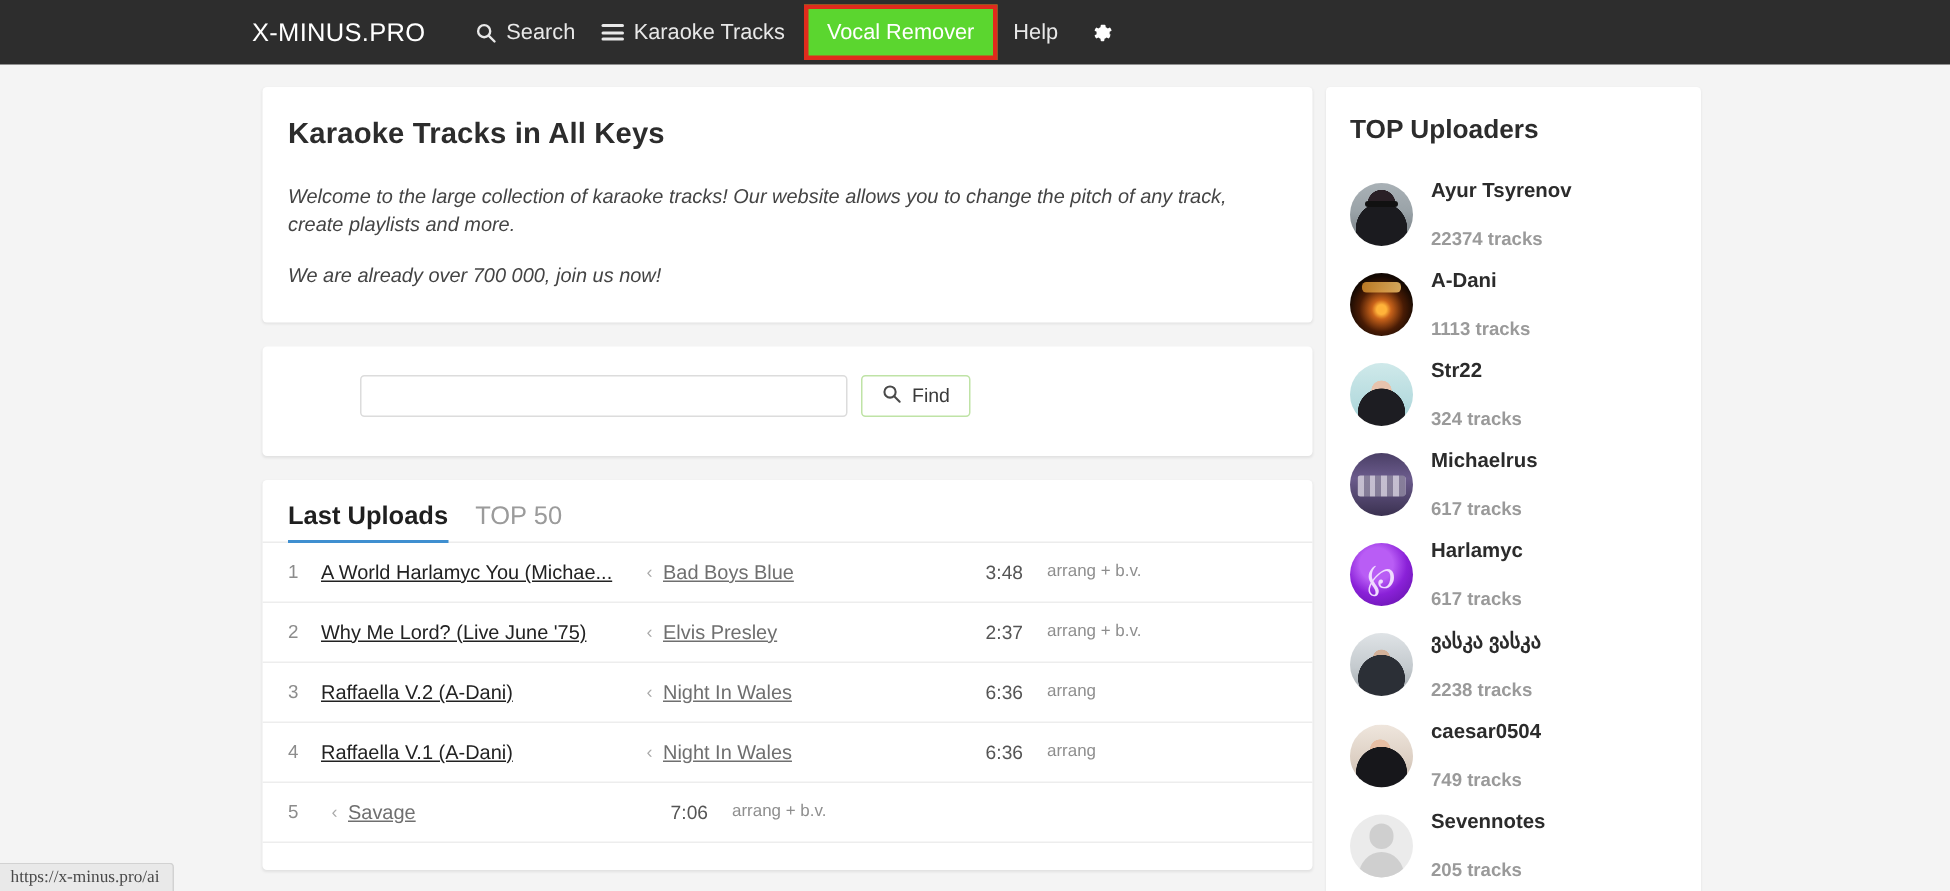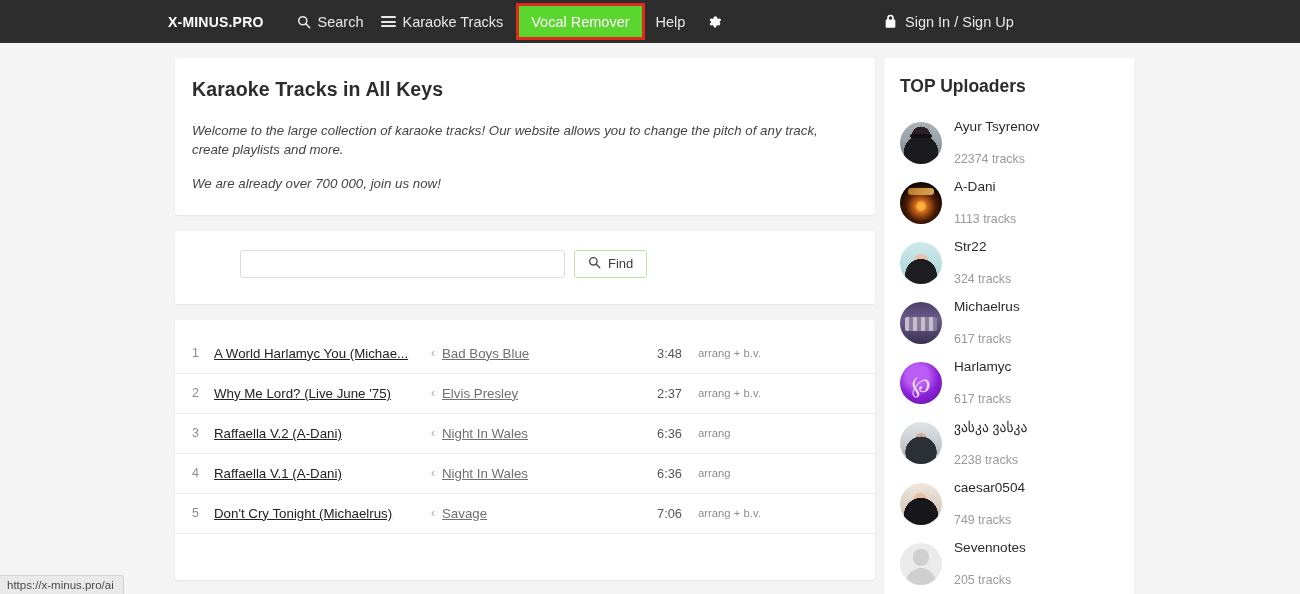--- a/index.html
+++ b/index.html
@@ -22,22 +22,22 @@
   }
   .nav-inner {
     width: 1300px;
     display: flex;
     align-items: stretch;
     padding-left: 168px;
     position: relative;
   }
   .brand {
     color: #ffffff;
-    font-size: 14px;
-    font-weight: 700;
+    font-size: 17px;
+    font-weight: 400;
     letter-spacing: .2px;
     display: flex;
     align-items: center;
     text-decoration: none;
     margin-right: 22px;
   }
   .nav-item {
     display: flex;
     align-items: center;
     gap: 7px;
@@ -232,21 +232,21 @@
   }
   .uploader:last-child { margin-bottom: 0; }
   .avatar {
     width: 42px; height: 42px;
     border-radius: 50%;
     flex: 0 0 42px;
     overflow: hidden;
     position: relative;
     background: #d8d8d8;
   }
-  .up-meta { display: flex; flex-direction: column; gap: 18px; min-width: 0; }
+  .up-meta { display: flex; flex-direction: column; gap: 18px; min-width: 0; font-weight: bold; }
   .up-name { font-size: 13.6px; color: #2b2b2b; white-space: nowrap; }
   .up-tracks { font-size: 12.4px; color: #9a9a9a; }
 
   
   .av-ayur { background:
       radial-gradient(circle at 50% 72%, #1b1b1f 0 46%, transparent 47%),
       radial-gradient(circle at 50% 33%, #2a2026 0 26%, transparent 27%),
       linear-gradient(180deg,#a9b1b6 0%,#9aa3a8 45%,#6d7478 100%); }
   .av-ayur::after {
       content:""; position:absolute; left:24%; top:30%; width:52%; height:9%;
@@ -295,21 +295,21 @@
   .status-bar {
     position: fixed;
     left: 0; bottom: 0;
     background: #e9e9e9;
     color: #4a4a4a;
     font-size: 11.5px;
     padding: 3px 9px 3px 7px;
     border-top-right-radius: 3px;
     border-right: 1px solid #d2d2d2;
     border-top: 1px solid #d2d2d2;
-    font-family: Liberation Sans, sans-serif;
+    font-family: Liberation Serif, serif;
     z-index: 50;
   }
 </style>
 </head>
 <body>
 
 <div class="navbar">
   <div class="nav-inner">
     <a class="brand" href="#">X-MINUS.PRO</a>
 
@@ -344,30 +344,20 @@
 
     <a class="nav-item" href="#">
       <span class="ico">
         <svg width="16" height="16" viewBox="0 0 20 20" fill="#ffffff">
           <path d="M10 6.4a3.6 3.6 0 1 0 0 7.2 3.6 3.6 0 0 0 0-7.2zm0 5.4a1.8 1.8 0 1 1 0-3.6 1.8 1.8 0 0 1 0 3.6z"></path>
           <path d="M17.2 11.6l-1.3-.6a6 6 0 0 0 0-2l1.3-.6a.7.7 0 0 0 .3-.9l-.9-1.6a.7.7 0 0 0-.9-.3l-1.3.6a6 6 0 0 0-1.7-1l-.2-1.4a.7.7 0 0 0-.7-.6H9.2a.7.7 0 0 0-.7.6l-.2 1.4a6 6 0 0 0-1.7 1l-1.3-.6a.7.7 0 0 0-.9.3l-.9 1.6a.7.7 0 0 0 .3.9l1.3.6a6 6 0 0 0 0 2l-1.3.6a.7.7 0 0 0-.3.9l.9 1.6a.7.7 0 0 0 .9.3l1.3-.6a6 6 0 0 0 1.7 1l.2 1.4a.7.7 0 0 0 .7.6h1.6a.7.7 0 0 0 .7-.6l.2-1.4a6 6 0 0 0 1.7-1l1.3.6a.7.7 0 0 0 .9-.3l.9-1.6a.7.7 0 0 0-.3-.9z"></path>
         </svg>
       </span>
     </a>
 
-    <div class="nav-right">
-      <a class="nav-item" href="#">
-        <span class="ico">
-          <svg width="13" height="15" viewBox="0 0 14 16" fill="#ffffff">
-            <path d="M7 0.6a3.6 3.6 0 0 0-3.6 3.6v1.6H3A1.2 1.2 0 0 0 1.8 7v6.6A1.2 1.2 0 0 0 3 14.8h8a1.2 1.2 0 0 0 1.2-1.2V7A1.2 1.2 0 0 0 11 5.8h-.4V4.2A3.6 3.6 0 0 0 7 .6zm0 1.8a1.8 1.8 0 0 1 1.8 1.8v1.6H5.2V4.2A1.8 1.8 0 0 1 7 2.4z"></path>
-          </svg>
-        </span>
-        <span>Sign In / Sign Up</span>
-      </a>
-    </div>
   </div>
 </div>
 
 <div class="page">
 
   <div class="main-col">
 
     <section class="card intro">
       <h1 class="title">Karaoke Tracks in All Keys</h1>
       <p>Welcome to the large collection of karaoke tracks! Our website allows you to change the pitch of any track, create playlists and more.</p>
@@ -383,20 +373,24 @@
               <circle cx="6.6" cy="6.6" r="4.6"></circle>
               <line x1="10.2" y1="10.2" x2="14.5" y2="14.5" stroke-linecap="round"></line>
             </svg>
           </span>
           <span>Find</span>
         </button>
       </div>
     </section>
 
     <section class="card tracks-card">
+      <div class="tabs">
+        <a class="tab active" href="#">Last Uploads</a>
+        <a class="tab" href="#">TOP 50</a>
+      </div>
 
       <div class="track-row">
         <span class="t-num">1</span>
         <a class="t-title" href="#">A World Harlamyc You (Michae...</a>
         <span class="t-sep">‹</span>
         <a class="t-artist" href="#">Bad Boys Blue</a>
         <span class="t-dur">3:48</span>
         <span class="t-tags">arrang + b.v.</span>
       </div>
 
@@ -422,21 +416,20 @@
         <span class="t-num">4</span>
         <a class="t-title" href="#">Raffaella V.1 (A-Dani)</a>
         <span class="t-sep">‹</span>
         <a class="t-artist" href="#">Night In Wales</a>
         <span class="t-dur">6:36</span>
         <span class="t-tags">arrang</span>
       </div>
 
       <div class="track-row">
         <span class="t-num">5</span>
-        <a class="t-title" href="#">Don't Cry Tonight (Michaelrus)</a>
         <span class="t-sep">‹</span>
         <a class="t-artist" href="#">Savage</a>
         <span class="t-dur">7:06</span>
         <span class="t-tags">arrang + b.v.</span>
       </div>
     </section>
   </div>
 
   <div class="side-col">
     <section class="card side-card">

